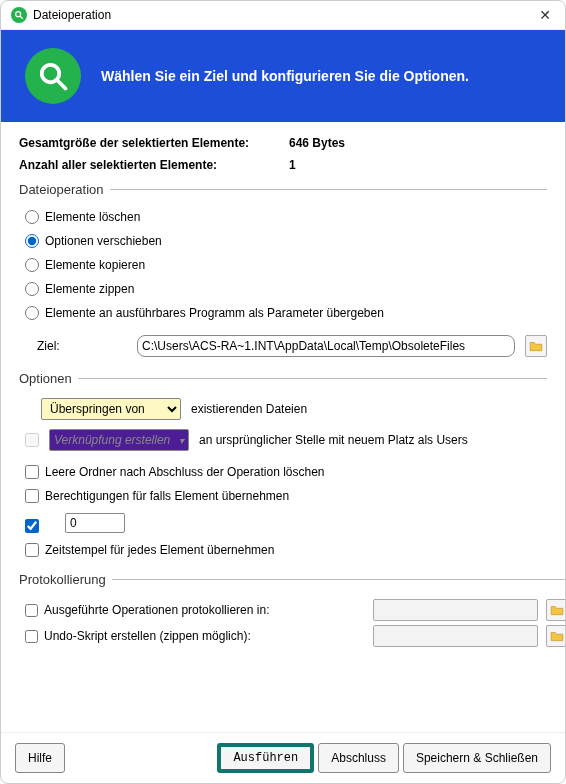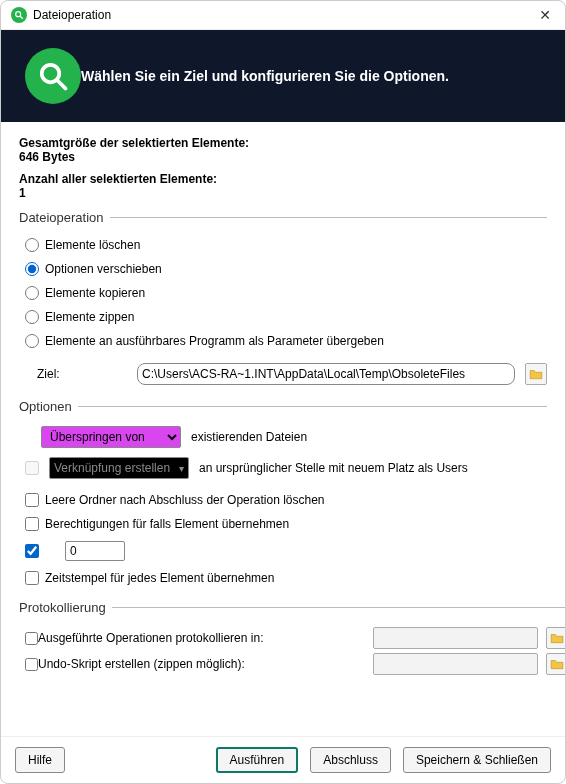--- a/index.html
+++ b/index.html
@@ -27,57 +27,58 @@
   width: 16px; height: 16px;
   background: #23b24b;
   border-radius: 50%;
   display: flex; align-items: center; justify-content: center;
   margin-right: 6px;
 }
 .titlebar .app-icon svg { width: 10px; height: 10px; }
 .titlebar .title { flex: 1; font-size: 12px; }
 .titlebar .close { font-size: 14px; color: #333; cursor: pointer; padding: 0 4px; }
 .header {
-  background: #0f172a;
+  background: #1d4ed8;
   color: #fff;
   display: flex;
   align-items: center;
   padding: 18px 24px;
+  gap: 20px;
 }
 .header .big-icon {
   width: 56px; height: 56px;
   background: #23b24b;
   border-radius: 50%;
   display: flex; align-items: center; justify-content: center;
   flex-shrink: 0;
 }
 .header .big-icon svg { width: 30px; height: 30px; }
 .header .headline { font-size: 14px; font-weight: bold; }
 .content {
   flex: 1;
   padding: 14px 18px 8px 18px;
   overflow: auto;
 }
-.info-row { display: flex; margin-bottom: 8px; flex-direction: column; }
+.info-row { display: flex; margin-bottom: 8px; }
 .info-row .label { font-weight: bold; width: 270px; }
 .info-row .value { font-weight: bold; }
 fieldset {
   border: none;
   border-top: 1px solid #bbb;
   margin-top: 10px;
   padding-top: 8px;
 }
 legend {
   font-size: 13px;
   padding-right: 6px;
   color: #333;
 }
 .radio-row, .check-row {
   display: flex;
-  align-items: center;
+  align-items: flex-end;
   gap: 6px;
   padding: 5px 0;
   margin-left: 6px;
 }
 .radio-row input[type=radio] {
   width: 14px; height: 14px;
   accent-color: #0066cc;
 }
 .check-row input[type=checkbox] {
   width: 14px; height: 14px;
@@ -114,70 +115,72 @@
   align-items: center;
   gap: 10px;
   margin: 4px 0 4px 22px;
 }
 select.combo, .combo-dis {
   padding: 2px 4px;
   border: 1px solid #888;
   border-radius: 2px;
   font-size: 12px;
   width: 140px;
-  background: #d946ef;
+  background: #fef9c3;
 }
 .combo-dis {
   display: inline-flex;
   align-items: center;
   justify-content: space-between;
-  background: #000000;
+  background: #4c1d95;
   color: #888;
   height: 22px;
+  font-style: italic;
 }
 .combo-dis .arrow { font-size: 10px; }
 .spin {
   width: 60px;
   padding: 2px 4px;
   border: 1px solid #888;
   border-radius: 2px;
   font-size: 12px;
 }
 .log-row {
   display: flex;
   align-items: center;
   gap: 8px;
   margin: 4px 0 4px 6px;
 }
-.log-row .chk-lbl { display: flex; align-items: center; width: 340px; }
+.log-row .chk-lbl { display: flex; align-items: center; gap: 6px; width: 340px; }
 .log-row input[type=text] {
   flex: 1;
   padding: 3px 4px;
   border: 1px solid #aaa;
   border-radius: 2px;
   font-size: 12px;
   background: #f3f3f3;
 }
 .footer {
   display: flex;
   padding: 10px 14px;
-  gap: 12px;
+  gap: 4px;
   border-top: 1px solid #eee;
 }
 .footer .spacer { flex: 1; }
 .footer button {
   padding: 4px 12px;
   border: 1px solid #888;
   border-radius: 3px;
   background: #f5f5f5;
   font-size: 12px;
   cursor: pointer;
 }
 .footer button.primary {
-  border: 2px solid #0f766e;
+  border: 4px solid #0f766e;
+  font-family: Liberation Mono, monospace;
 }
 </style>
 </head>
 <body>
 
 <div class="titlebar">
   <span class="app-icon">
     <svg viewBox="0 0 24 24" fill="none" stroke="#fff" stroke-width="3">
         <circle cx="10" cy="10" r="6"></circle>
         <line x1="15" y1="15" x2="21" y2="21"></line>

